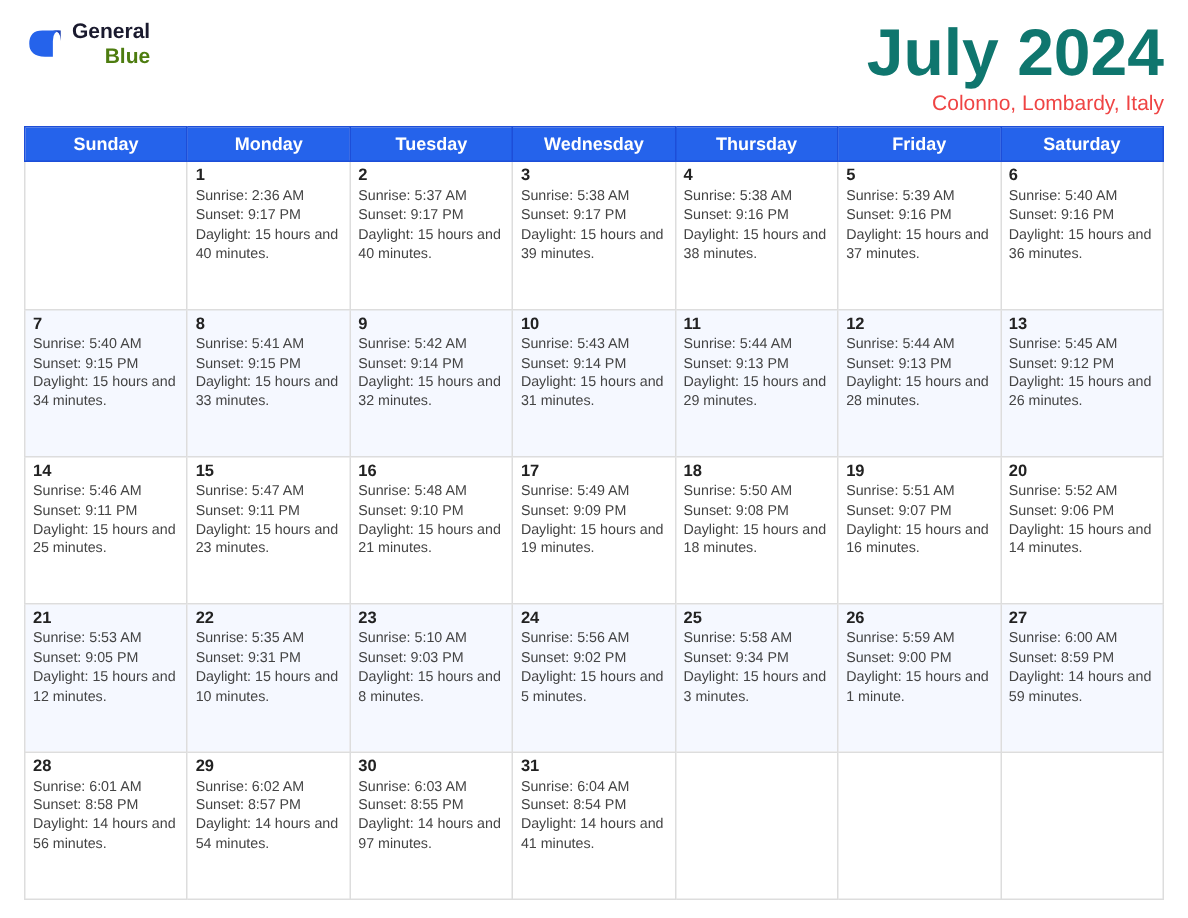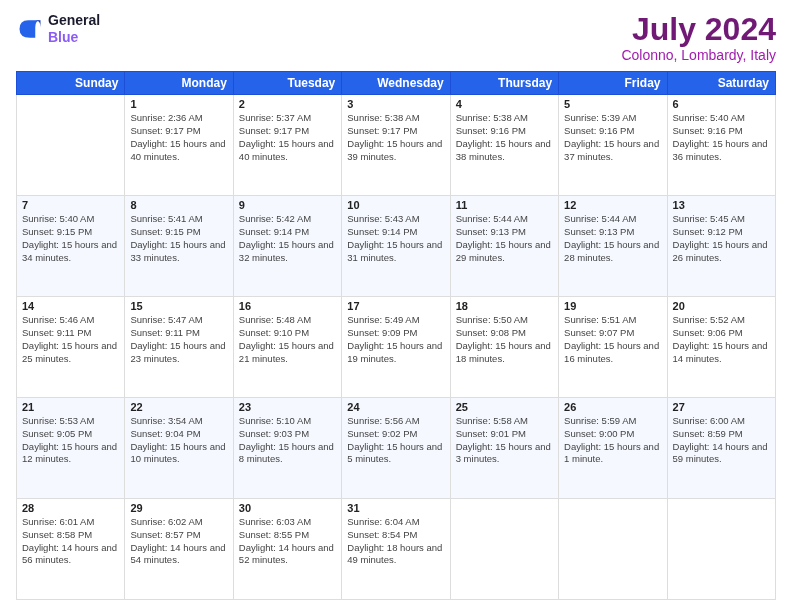--- a/index.html
+++ b/index.html
@@ -27,49 +27,49 @@
       display: flex;
       align-items: center;
       gap: 4px;
     }
     .logo-text {
       font-size: 14px;
       font-weight: bold;
       color: #1a1a2e;
       line-height: 1.2;
     }
-    .logo-blue { color: #8b5cf6; }
+    .logo-blue { color: #4d7c0f; text-align: right; }
     .logo-icon {
       width: 28px;
       height: 28px;
     }
     .title-section {
       text-align: right;
     }
     .main-title {
-      font-size: 32px;
+      font-size: 44px;
       font-weight: bold;
-      color: #701a75;
+      color: #0f766e;
       line-height: 1.1;
     }
     .subtitle {
       font-size: 14px;
-      color: #a21caf;
+      color: #ef4444;
     }
     .calendar {
       flex: 1;
       border: 1px solid #ccc;
       border-collapse: collapse;
       width: 100%;
       table-layout: fixed;
     }
     .calendar th {
       background-color: #2563eb;
       color: white;
-      text-align: right;
+      text-align: center;
       padding: 4px 6px;
       font-size: 12px;
       border: 1px solid #1d4ed8;
     }
     .calendar td {
       border: 1px solid #ddd;
       vertical-align: top;
       padding: 3px 5px;
       font-size: 9.5px;
       color: #333;
@@ -217,33 +217,33 @@
             <div class="cell-text"><span>Sunrise: 5:52 AM</span><br><span>Sunset: 9:06 PM</span><br><span>Daylight: 15 hours and 14 minutes.</span></div>
           </td>
         </tr>
         <tr class="alt-row">
           <td>
             <span class="day-number">21</span>
             <div class="cell-text"><span>Sunrise: 5:53 AM</span><br><span>Sunset: 9:05 PM</span><br><span>Daylight: 15 hours and 12 minutes.</span></div>
           </td>
           <td>
             <span class="day-number">22</span>
-            <div class="cell-text"><span>Sunrise: 3:54 AM</span><br><span>Sunset: 9:04 PM</span><br><span>Daylight: 15 hours and 10 minutes.</span></div>
+            <div class="cell-text"><span>Sunrise: 5:35 AM</span><br><span>Sunset: 9:31 PM</span><br><span>Daylight: 15 hours and 10 minutes.</span></div>
           </td>
           <td>
             <span class="day-number">23</span>
             <div class="cell-text"><span>Sunrise: 5:10 AM</span><br><span>Sunset: 9:03 PM</span><br><span>Daylight: 15 hours and 8 minutes.</span></div>
           </td>
           <td>
             <span class="day-number">24</span>
             <div class="cell-text"><span>Sunrise: 5:56 AM</span><br><span>Sunset: 9:02 PM</span><br><span>Daylight: 15 hours and 5 minutes.</span></div>
           </td>
           <td>
             <span class="day-number">25</span>
-            <div class="cell-text"><span>Sunrise: 5:58 AM</span><br><span>Sunset: 9:01 PM</span><br><span>Daylight: 15 hours and 3 minutes.</span></div>
+            <div class="cell-text"><span>Sunrise: 5:58 AM</span><br><span>Sunset: 9:34 PM</span><br><span>Daylight: 15 hours and 3 minutes.</span></div>
           </td>
           <td>
             <span class="day-number">26</span>
             <div class="cell-text"><span>Sunrise: 5:59 AM</span><br><span>Sunset: 9:00 PM</span><br><span>Daylight: 15 hours and 1 minute.</span></div>
           </td>
           <td>
             <span class="day-number">27</span>
             <div class="cell-text"><span>Sunrise: 6:00 AM</span><br><span>Sunset: 8:59 PM</span><br><span>Daylight: 14 hours and 59 minutes.</span></div>
           </td>
         </tr>
@@ -251,25 +251,25 @@
           <td>
             <span class="day-number">28</span>
             <div class="cell-text"><span>Sunrise: 6:01 AM</span><br><span>Sunset: 8:58 PM</span><br><span>Daylight: 14 hours and 56 minutes.</span></div>
           </td>
           <td>
             <span class="day-number">29</span>
             <div class="cell-text"><span>Sunrise: 6:02 AM</span><br><span>Sunset: 8:57 PM</span><br><span>Daylight: 14 hours and 54 minutes.</span></div>
           </td>
           <td>
             <span class="day-number">30</span>
-            <div class="cell-text"><span>Sunrise: 6:03 AM</span><br><span>Sunset: 8:55 PM</span><br><span>Daylight: 14 hours and 52 minutes.</span></div>
+            <div class="cell-text"><span>Sunrise: 6:03 AM</span><br><span>Sunset: 8:55 PM</span><br><span>Daylight: 14 hours and 97 minutes.</span></div>
           </td>
           <td>
             <span class="day-number">31</span>
-            <div class="cell-text"><span>Sunrise: 6:04 AM</span><br><span>Sunset: 8:54 PM</span><br><span>Daylight: 18 hours and 49 minutes.</span></div>
+            <div class="cell-text"><span>Sunrise: 6:04 AM</span><br><span>Sunset: 8:54 PM</span><br><span>Daylight: 14 hours and 41 minutes.</span></div>
           </td>
           <td class="empty-cell"></td>
           <td class="empty-cell"></td>
           <td class="empty-cell"></td>
         </tr>
       </tbody>
   </table>
 </div>
 
 </body></html>

